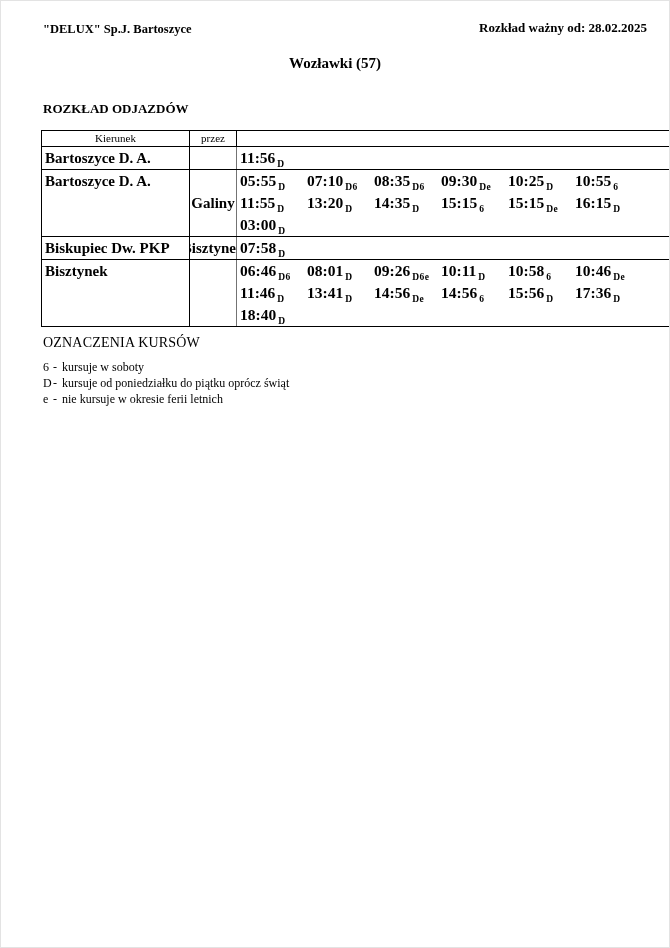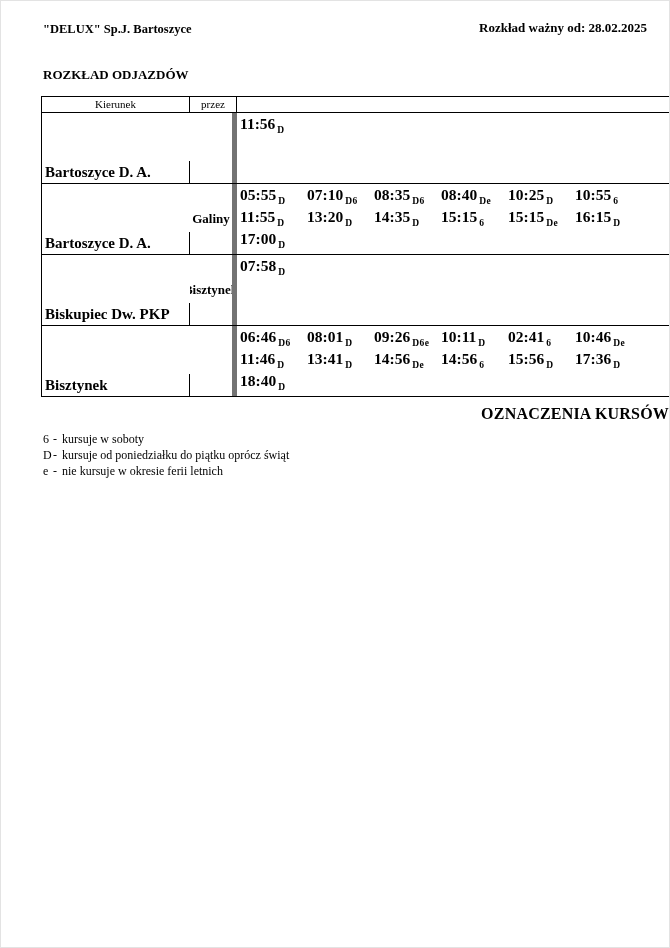--- a/index.html
+++ b/index.html
@@ -73,26 +73,25 @@
   }
   .trow:last-child { border-bottom: none; }
   .c-dir {
     border-right: 1px solid #000;
     font-weight: bold;
     font-size: 15px;
     line-height: 22px;
     padding-left: 3px;
     white-space: nowrap;
     overflow: hidden;
-    margin-top: 48px;
   }
   .c-via {
-    border-right: 5px solid #737373;
-    font-weight: bold;
-    font-size: 13px;
+    border-right: 1px solid #737373;
+    font-weight: bold;
+    font-size: 15px;
     display: flex;
     align-items: center;
     justify-content: center;
     text-align: center;
     overflow: hidden;
   }
   .c-times {
     padding-left: 3px;
     display: flex;
     flex-wrap: wrap;
@@ -110,24 +109,23 @@
     font-size: 9.5px;
     font-weight: bold;
     position: relative;
     top: 4px;
     margin-left: 2px;
     letter-spacing: 0.5px;
   }
   
   .legend { margin: 8px 0 0 42px; }
   .legend-heading {
-    font-size: 16px;
-    font-weight: bold;
+    font-size: 14px;
+    font-weight: normal;
     letter-spacing: 0.2px;
-    text-align: right;
   }
   .legend-items { margin-top: 8px; }
   .legend-item {
     font-size: 12px;
     line-height: 16px;
     display: flex;
   }
   .legend-sym {
     width: 10px;
     flex: 0 0 auto;
@@ -142,20 +140,21 @@
 
 <div class="page">
 
   <div class="top">
     <div class="company">
       <div>"DELUX" Sp.J. Bartoszyce</div>
     </div>
     <div class="validity">Rozkład ważny od: 28.02.2025</div>
   </div>
 
+  <div class="title">Wozławki (57)</div>
 
   <div class="section-heading">ROZKŁAD ODJAZDÓW</div>
 
   <div class="timetable">
     <div class="thead">
       <div class="th th-dir">Kierunek</div>
       <div class="th th-via">przez</div>
     </div>
     <div>
   <div class="trow">
@@ -169,39 +168,39 @@
   <div class="trow">
     <div class="c-dir">Bartoszyce D. A.</div>
     <div class="c-via">Galiny</div>
     <div class="c-times">
   <span class="time-chip"><span>05:55</span><span class="time-marks">D</span></span>
 
   <span class="time-chip"><span>07:10</span><span class="time-marks">D6</span></span>
 
   <span class="time-chip"><span>08:35</span><span class="time-marks">D6</span></span>
 
-  <span class="time-chip"><span>08:40</span><span class="time-marks">De</span></span>
+  <span class="time-chip"><span>09:30</span><span class="time-marks">De</span></span>
 
   <span class="time-chip"><span>10:25</span><span class="time-marks">D</span></span>
 
   <span class="time-chip"><span>10:55</span><span class="time-marks">6</span></span>
 
   <span class="time-chip"><span>11:55</span><span class="time-marks">D</span></span>
 
   <span class="time-chip"><span>13:20</span><span class="time-marks">D</span></span>
 
   <span class="time-chip"><span>14:35</span><span class="time-marks">D</span></span>
 
   <span class="time-chip"><span>15:15</span><span class="time-marks">6</span></span>
 
   <span class="time-chip"><span>15:15</span><span class="time-marks">De</span></span>
 
   <span class="time-chip"><span>16:15</span><span class="time-marks">D</span></span>
 
-  <span class="time-chip"><span>17:00</span><span class="time-marks">D</span></span>
+  <span class="time-chip"><span>03:00</span><span class="time-marks">D</span></span>
 </div>
   </div>
 
   <div class="trow">
     <div class="c-dir">Biskupiec Dw. PKP</div>
     <div class="c-via">Bisztynek</div>
     <div class="c-times">
   <span class="time-chip"><span>07:58</span><span class="time-marks">D</span></span>
 </div>
   </div>
@@ -211,21 +210,21 @@
     <div class="c-via"></div>
     <div class="c-times">
   <span class="time-chip"><span>06:46</span><span class="time-marks">D6</span></span>
 
   <span class="time-chip"><span>08:01</span><span class="time-marks">D</span></span>
 
   <span class="time-chip"><span>09:26</span><span class="time-marks">D6e</span></span>
 
   <span class="time-chip"><span>10:11</span><span class="time-marks">D</span></span>
 
-  <span class="time-chip"><span>02:41</span><span class="time-marks">6</span></span>
+  <span class="time-chip"><span>10:58</span><span class="time-marks">6</span></span>
 
   <span class="time-chip"><span>10:46</span><span class="time-marks">De</span></span>
 
   <span class="time-chip"><span>11:46</span><span class="time-marks">D</span></span>
 
   <span class="time-chip"><span>13:41</span><span class="time-marks">D</span></span>
 
   <span class="time-chip"><span>14:56</span><span class="time-marks">De</span></span>
 
   <span class="time-chip"><span>14:56</span><span class="time-marks">6</span></span>

